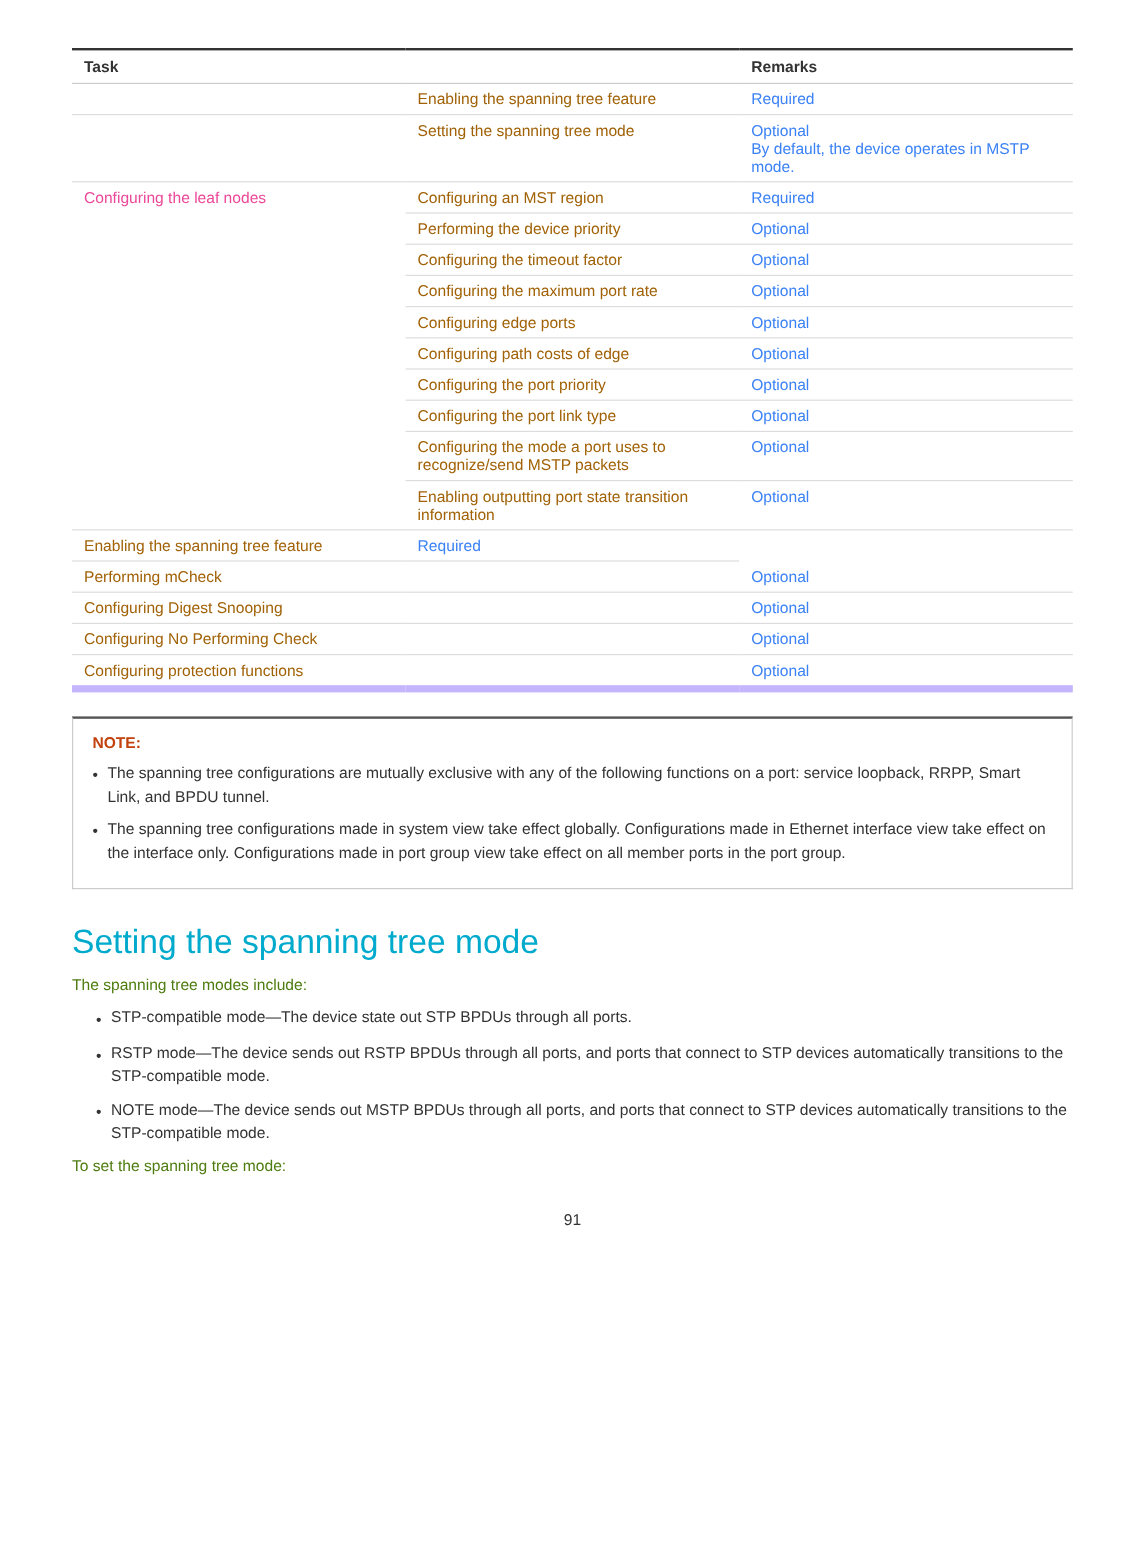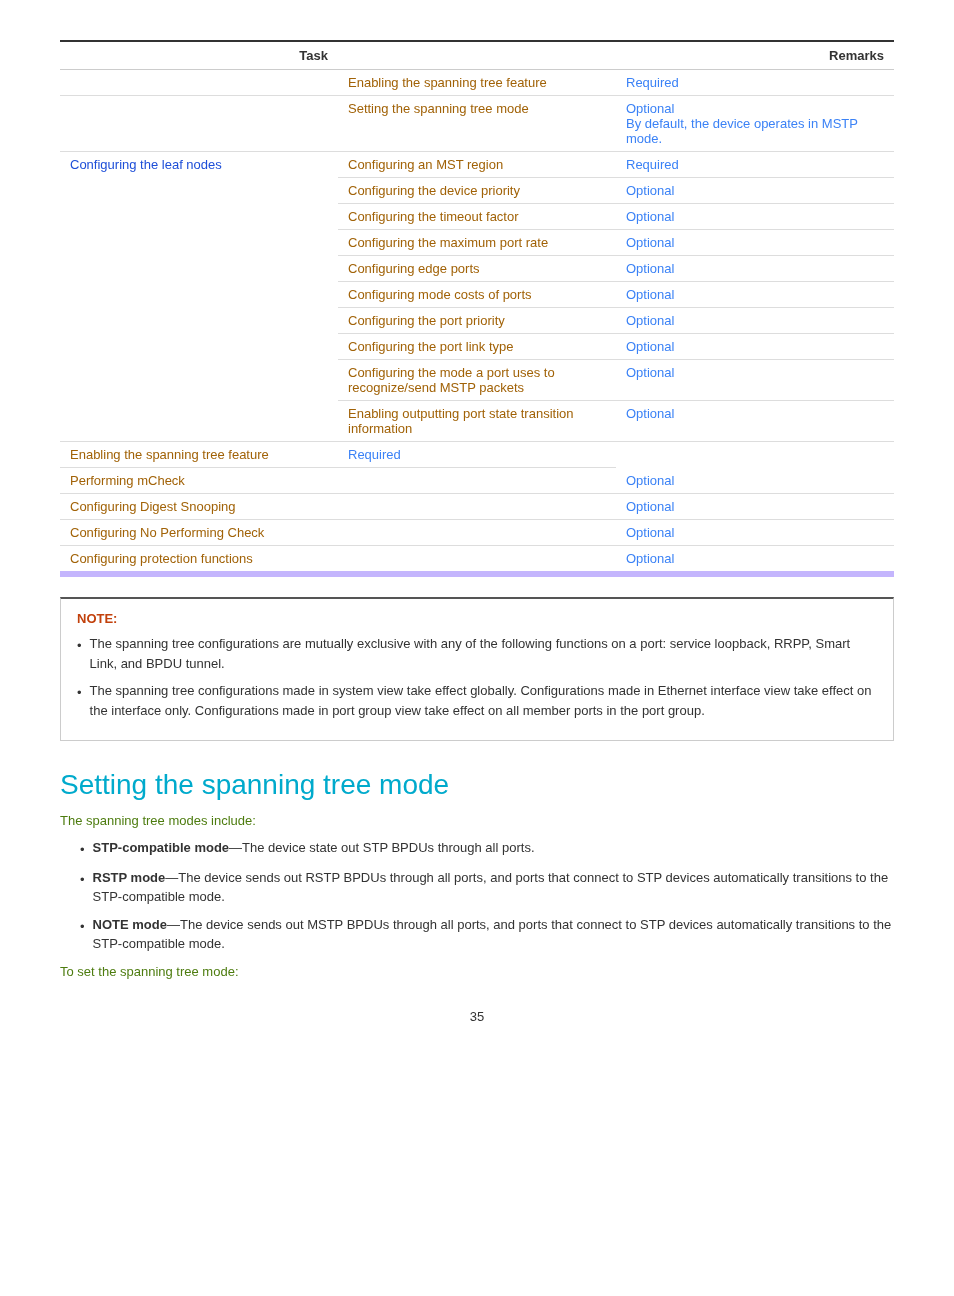--- a/index.html
+++ b/index.html
@@ -13,21 +13,21 @@
       padding: 40px 60px;
     }
 
     
     .main-table {
       width: 100%;
       border-collapse: collapse;
       margin-bottom: 20px;
     }
     .main-table th {
-      text-align: right;
+      text-align: left;
       font-weight: bold;
       font-size: 13px;
       padding: 6px 10px;
       border-top: 2px solid #333;
       border-bottom: 1px solid #ccc;
       background: #fff;
     }
     .main-table td {
       padding: 5px 10px;
       vertical-align: top;
@@ -97,36 +97,36 @@
       list-style: none;
       display: flex;
       align-items: flex-start;
     }
     .bullet-list li .dot {
       margin-right: 8px;
       flex-shrink: 0;
       margin-top: 2px;
     }
     .bold-term {
-      font-weight: bold;
+      font-weight: normal;
     }
 
     
     .page-number {
       text-align: center;
       margin-top: 30px;
       font-size: 13px;
       color: #333;
     }
 
     
     .group-label-cell {
       vertical-align: middle;
       font-size: 13px;
-      color: #1d4ed8;
+      color: #ec4899;
     }
   </style>
 </head>
 <body>
 
 <table class="main-table">
   <thead>
     <tr>
       <th style="width:220px;">Task</th>
       <th style="width:auto;"></th>
@@ -159,21 +159,21 @@
         <span>Configuring the leaf nodes</span>
       </td>
       <td>
         <a class="link">Configuring an MST region</a>
       </td>
       <td class="remarks-col">Required</td>
     </tr>
 
     <tr>
       <td>
-        <a class="link">Configuring the device priority</a>
+        <a class="link">Performing the device priority</a>
       </td>
       <td class="remarks-col">Optional</td>
     </tr>
 
     <tr>
       <td>
         <a class="link">Configuring the timeout factor</a>
       </td>
       <td class="remarks-col">Optional</td>
     </tr>
@@ -187,21 +187,21 @@
 
     <tr>
       <td>
         <a class="link">Configuring edge ports</a>
       </td>
       <td class="remarks-col">Optional</td>
     </tr>
 
     <tr>
       <td>
-        <a class="link">Configuring mode costs of ports</a>
+        <a class="link">Configuring path costs of edge</a>
       </td>
       <td class="remarks-col">Optional</td>
     </tr>
 
     <tr>
       <td>
         <a class="link">Configuring the port priority</a>
       </td>
       <td class="remarks-col">Optional</td>
     </tr>
@@ -295,13 +295,13 @@
   <li>
     <span class="dot">•</span>
     <span>
       <span class="bold-term">NOTE mode</span><span>—</span><span>The device sends out MSTP BPDUs through all ports, and ports that connect to STP devices automatically transitions to the STP-compatible mode.</span>
     </span>
   </li>
 </ul>
 
 <p class="section-intro">To set the spanning tree mode:</p>
 
-<div class="page-number">35</div>
+<div class="page-number">91</div>
 
 </body></html>

